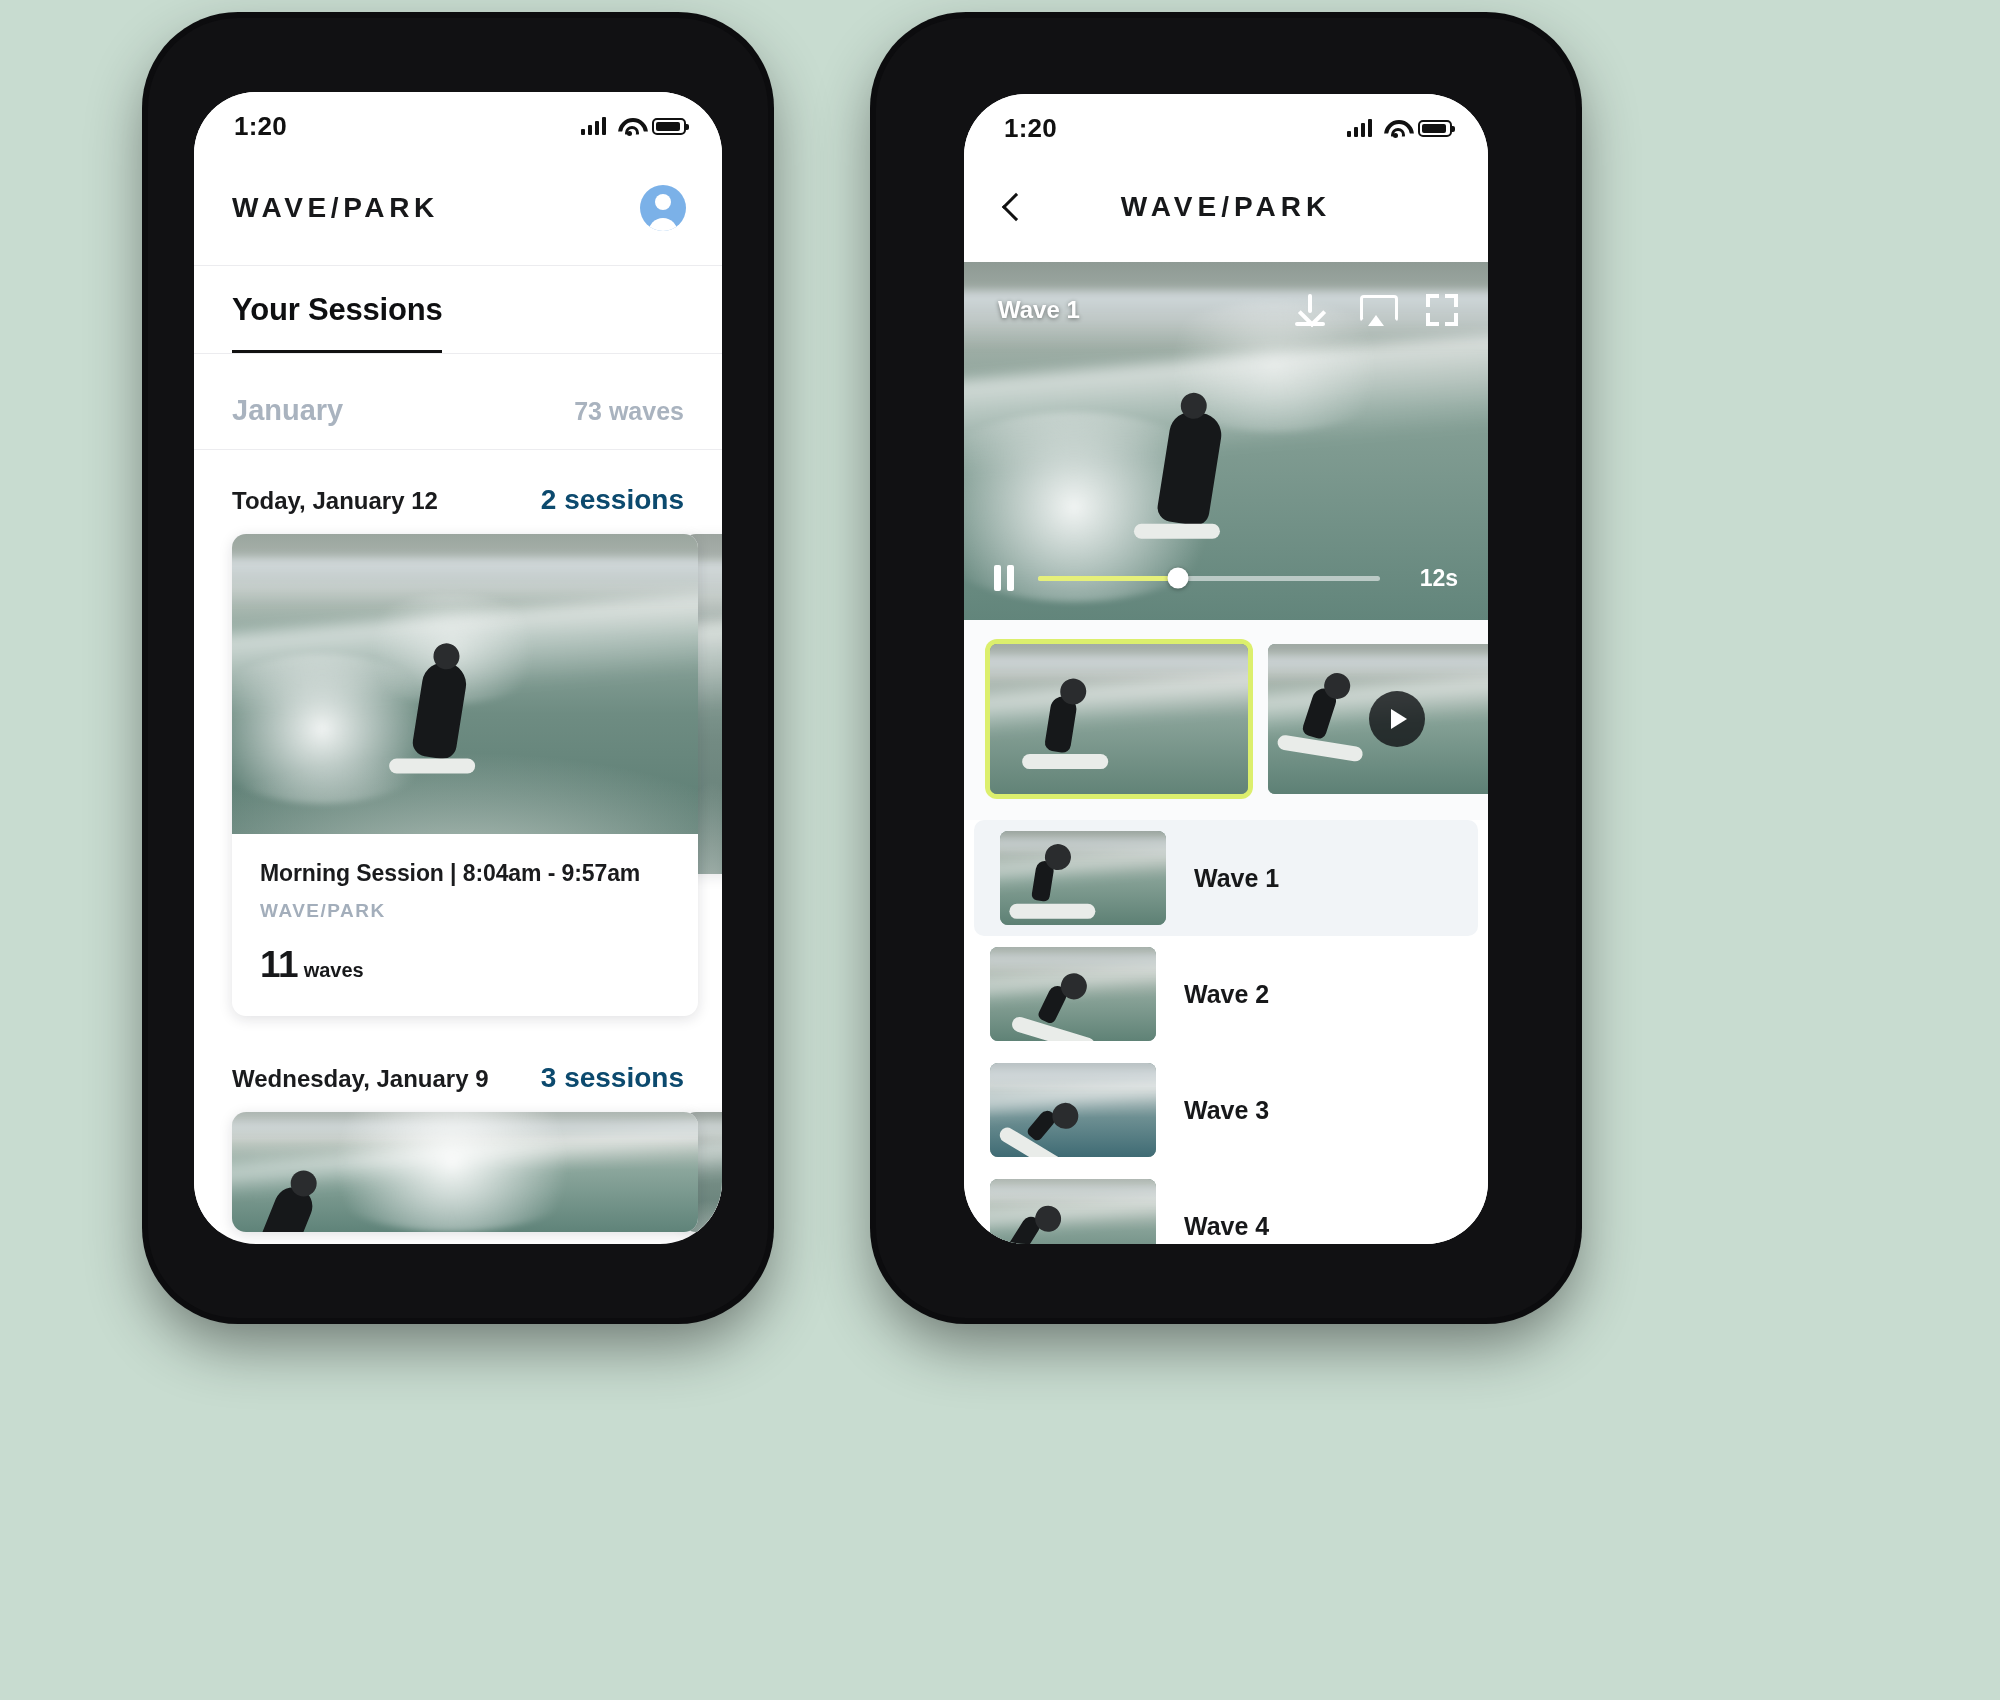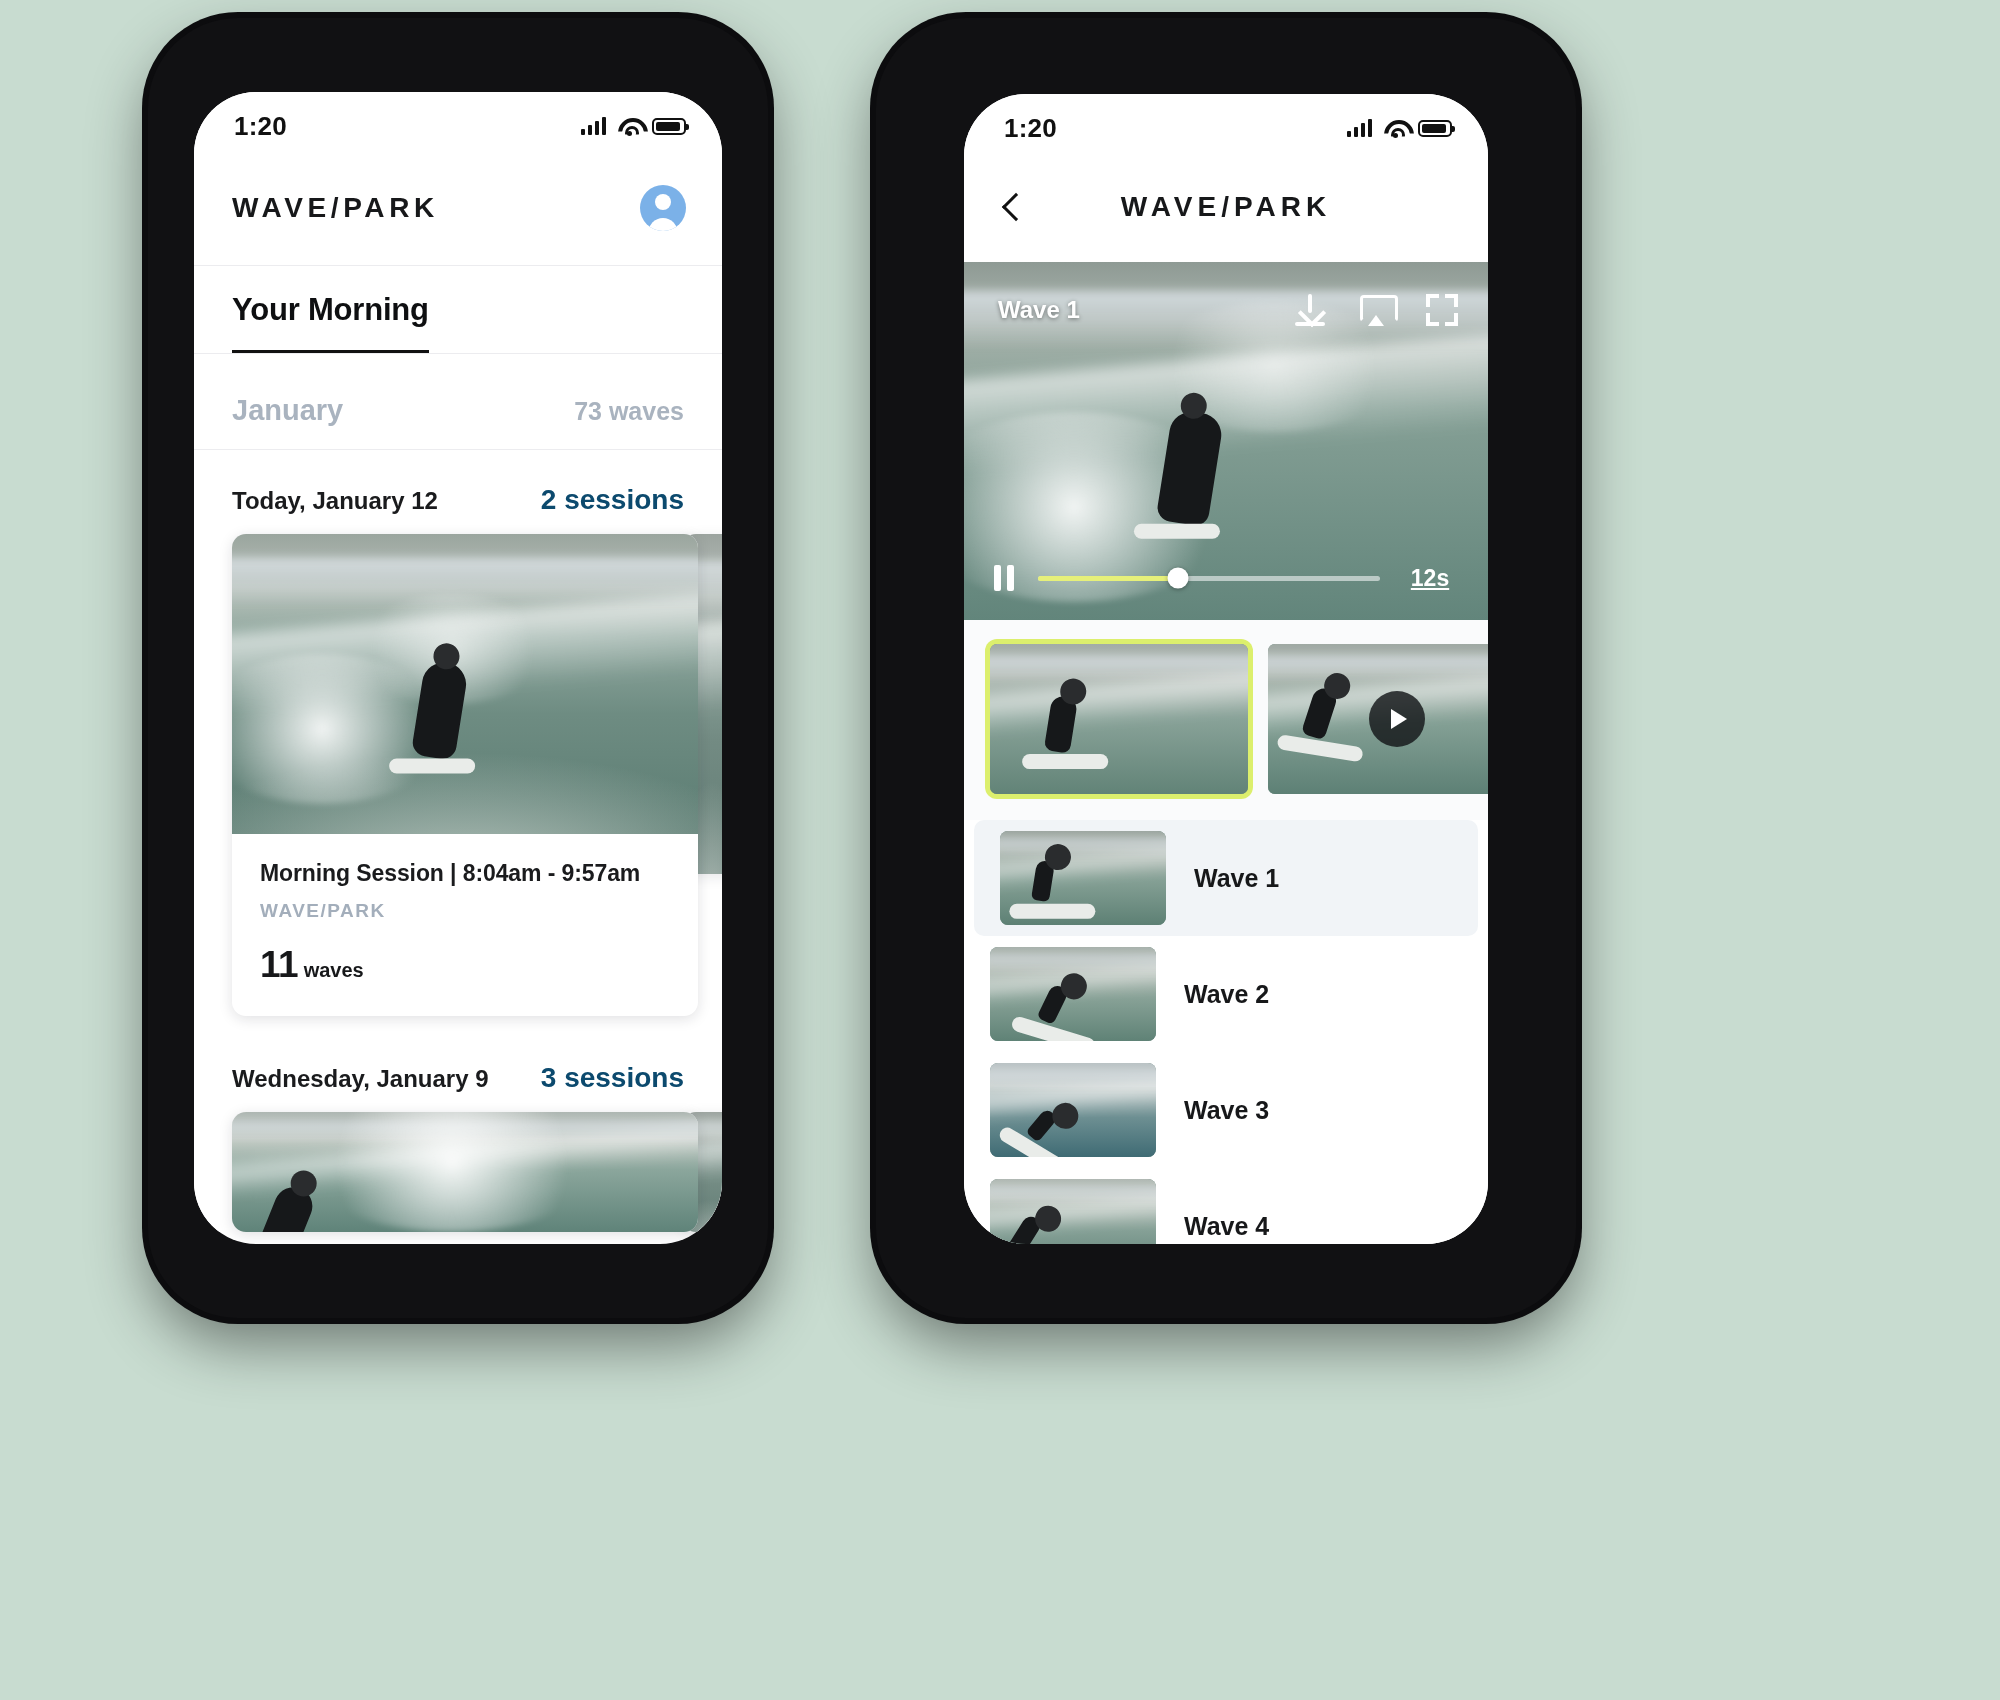--- a/index.html
+++ b/index.html
@@ -240,21 +240,21 @@
   }
   .pause { width: 22px; height: 26px; display:flex; gap:6px; }
   .pause i { display:block; width:7px; height:100%; background:#fff; border-radius:2px; }
   .track { flex:1; height: 5px; background: rgba(255,255,255,.55); border-radius:3px; position:relative; }
   .track .fill { position:absolute; left:0; top:0; height:100%; background:#e6f07a; border-radius:3px; }
   .track .knob {
     position:absolute; top:50%; transform:translate(-50%,-50%);
     width:21px; height:21px; border-radius:50%; background:#fff;
     box-shadow:0 1px 4px rgba(0,0,0,.35);
   }
-  .dur { color:#fff; font-size:23px; font-weight:700; min-width: 56px; text-align:center;text-decoration:underline; }
+  .dur { color:#fff; font-size:23px; font-weight:700; min-width: 56px; text-align:right; }
 
   
   .strip {
     display:flex; gap: 20px; padding: 24px 0 26px 26px;
     background:#fafbfc; overflow:hidden;
   }
   .strip-item {
     position:relative; width: 258px; height: 150px; border-radius: 7px;
     overflow:hidden; flex: 0 0 auto; background:#6b8a80;
   }
@@ -307,21 +307,21 @@
             </div>
         </div>
       </div>
 
       <div class="app-header">
         <div class="brand">WAVE/PARK</div>
         <div class="avatar"></div>
       </div>
 
       <div class="tabs">
-        <span class="tab">Your Morning</span>
+        <span class="tab">Your Sessions</span>
       </div>
 
       <div class="month-row">
         <span class="month-name">January</span>
         <span class="month-count">73 waves</span>
       </div>
 
       <div class="day-row">
         <span class="day-name">Today, January 12</span>
         <span class="day-count">2 sessions</span>

